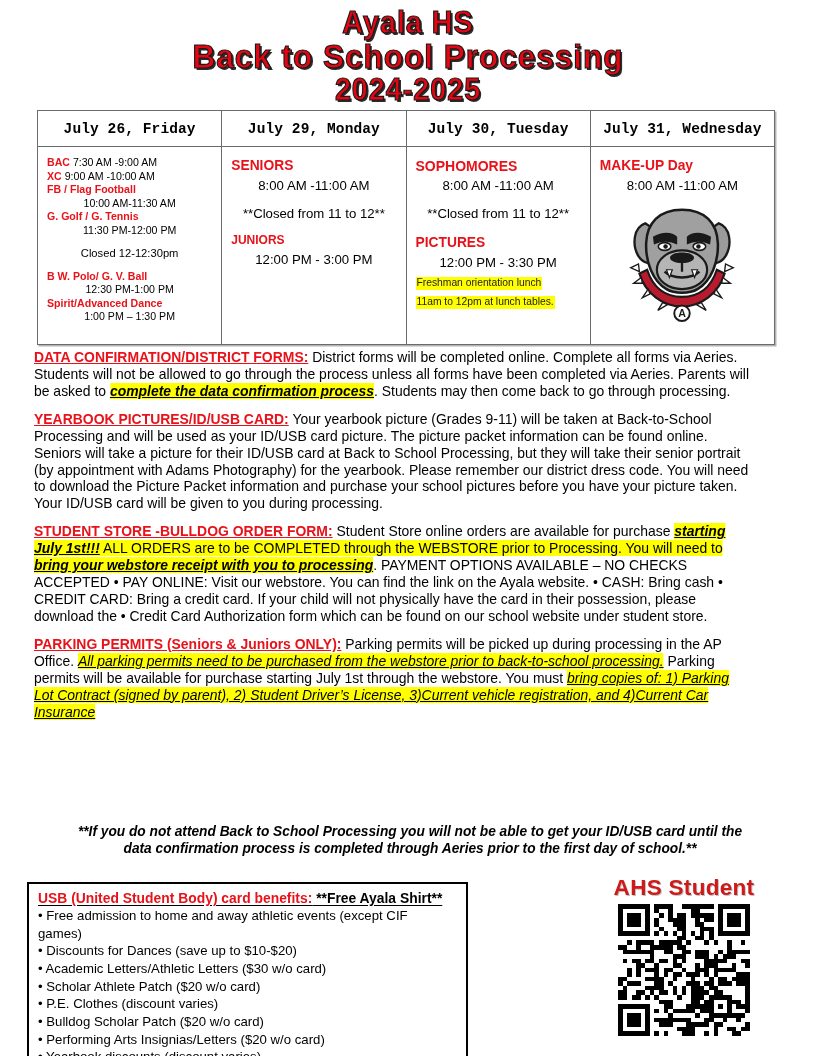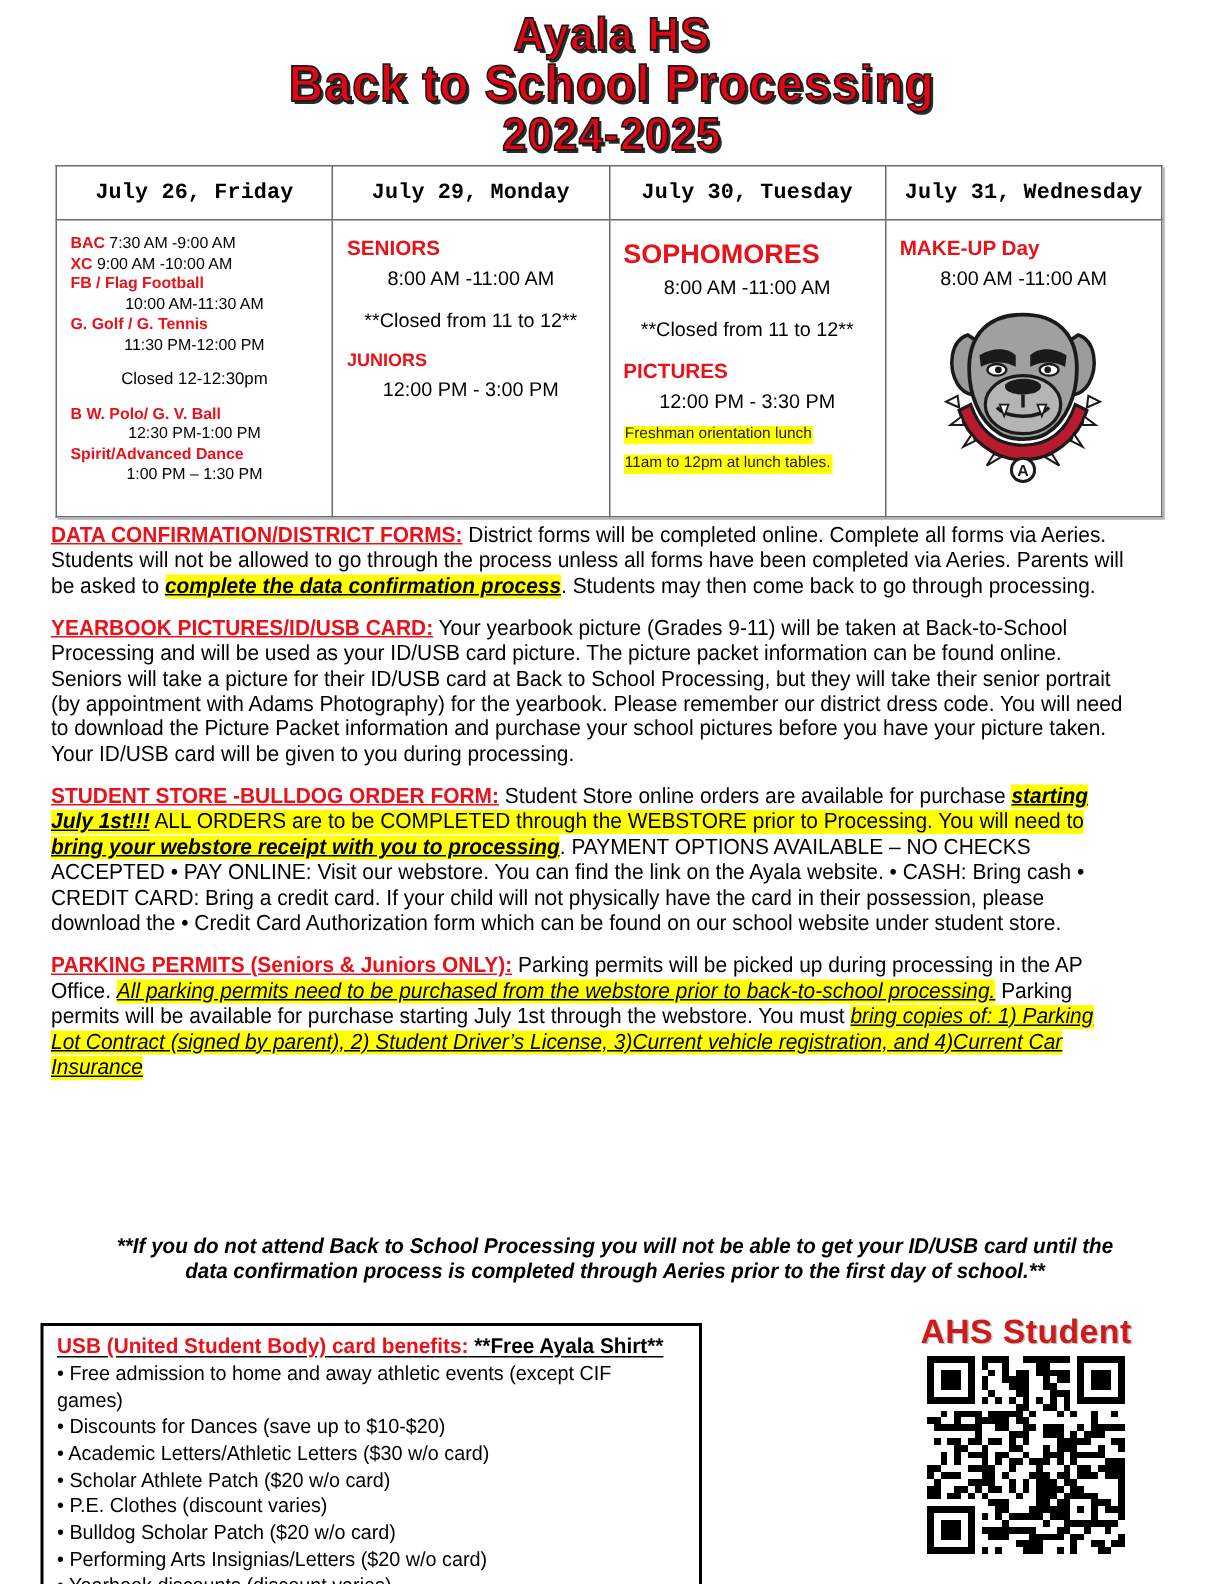--- a/index.html
+++ b/index.html
@@ -140,21 +140,21 @@
             <div class="gap"></div>
             <div class="blk">**Closed from 11 to 12**</div>
             <div class="gap"></div>
             <div class="red" style="font-size:12px">JUNIORS</div>
             <div class="blk">12:00 PM - 3:00 PM</div>
           </div>
         </td>
 
         <td>
           <div class="cell-md">
-            <div class="red" style="font-size:18px">SOPHOMORES</div>
+            <div class="red" style="font-size:14px">SOPHOMORES</div>
             <div class="blk">8:00 AM -11:00 AM</div>
             <div class="gap"></div>
             <div class="blk">**Closed from 11 to 12**</div>
             <div class="gap"></div>
             <div class="red" style="font-size:13.8px">PICTURES</div>
             <div class="blk">12:00 PM - 3:30 PM</div>
             <div>
               <span class="hl-note">Freshman orientation lunch</span><br>
               <span class="hl-note">11am to 12pm at lunch tables.</span>
             </div>

